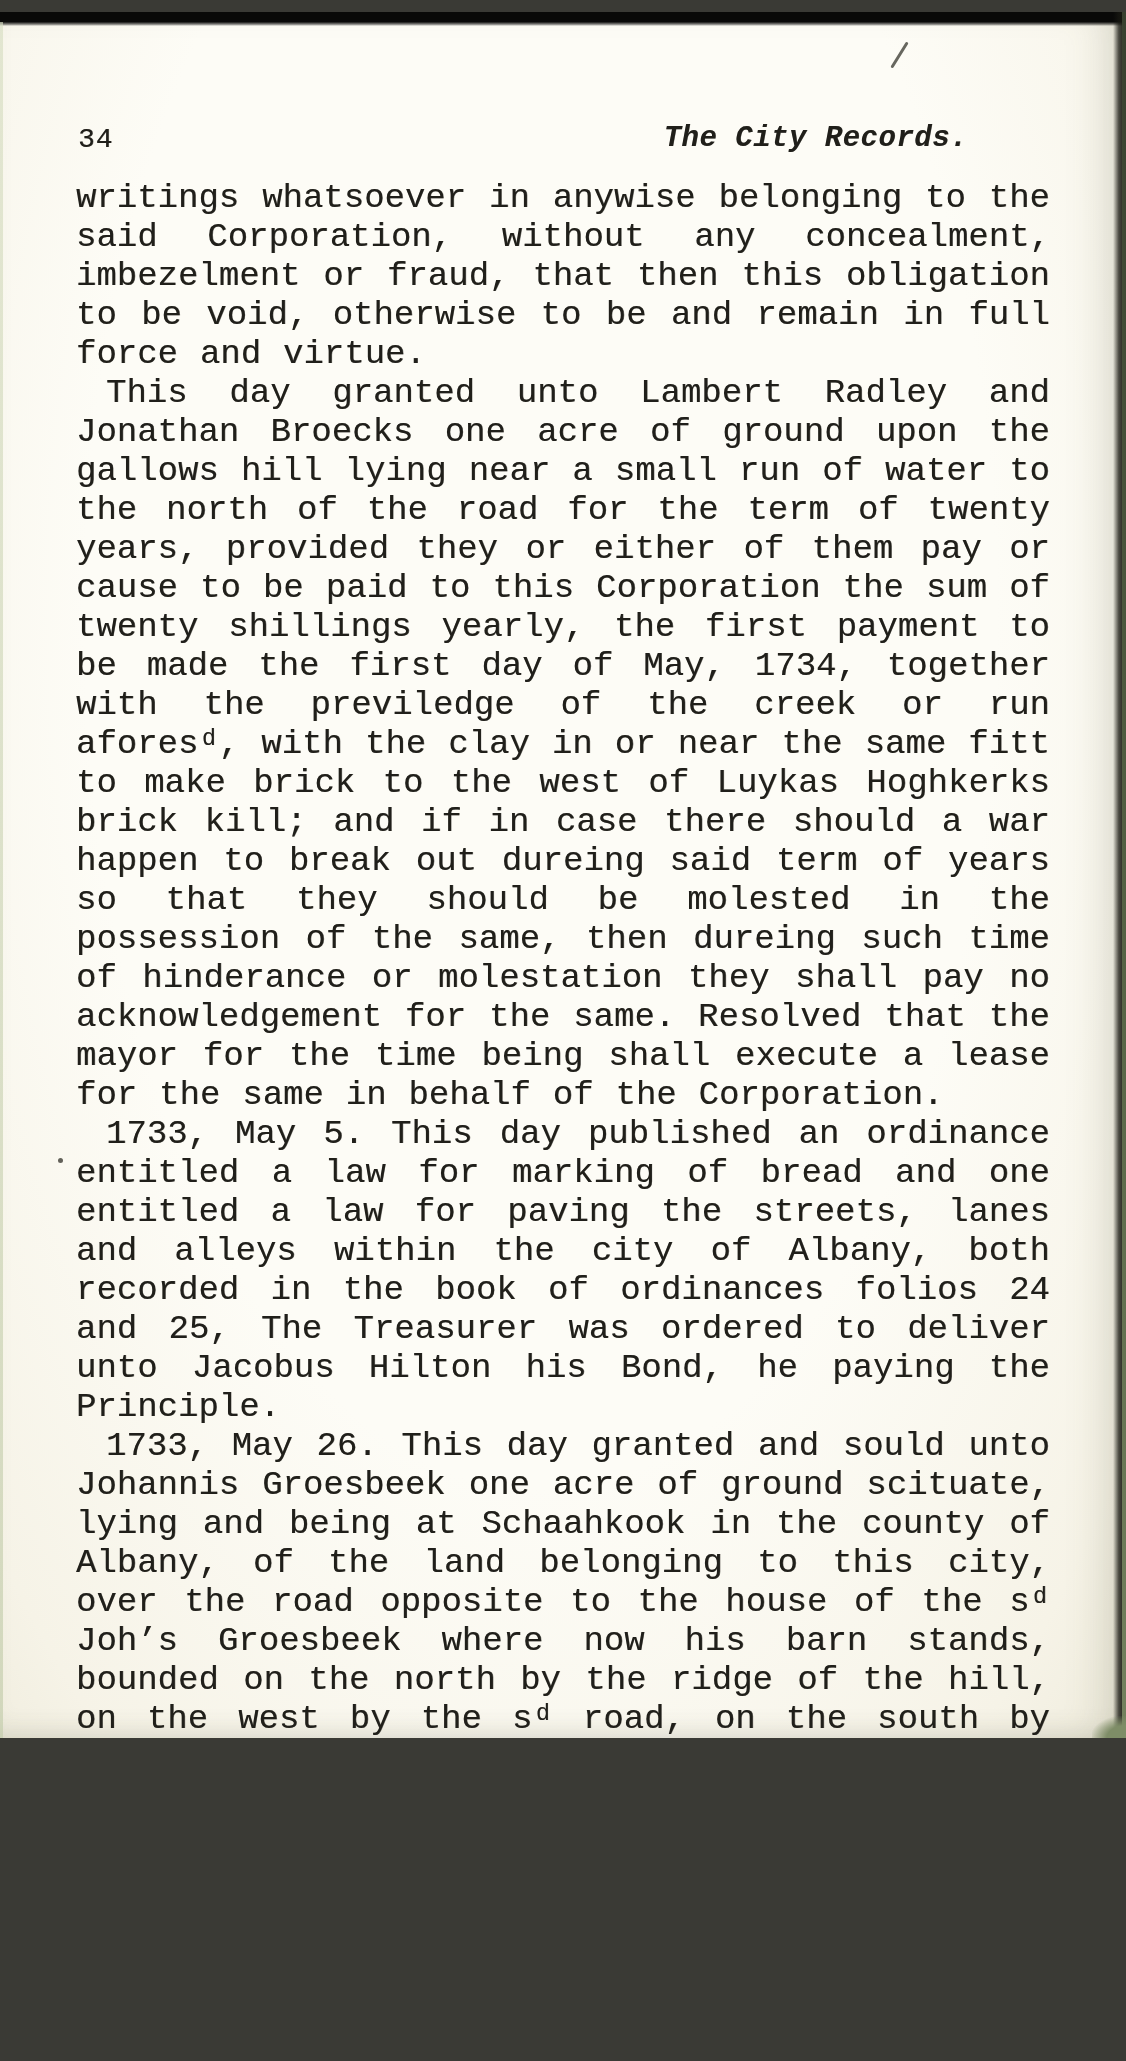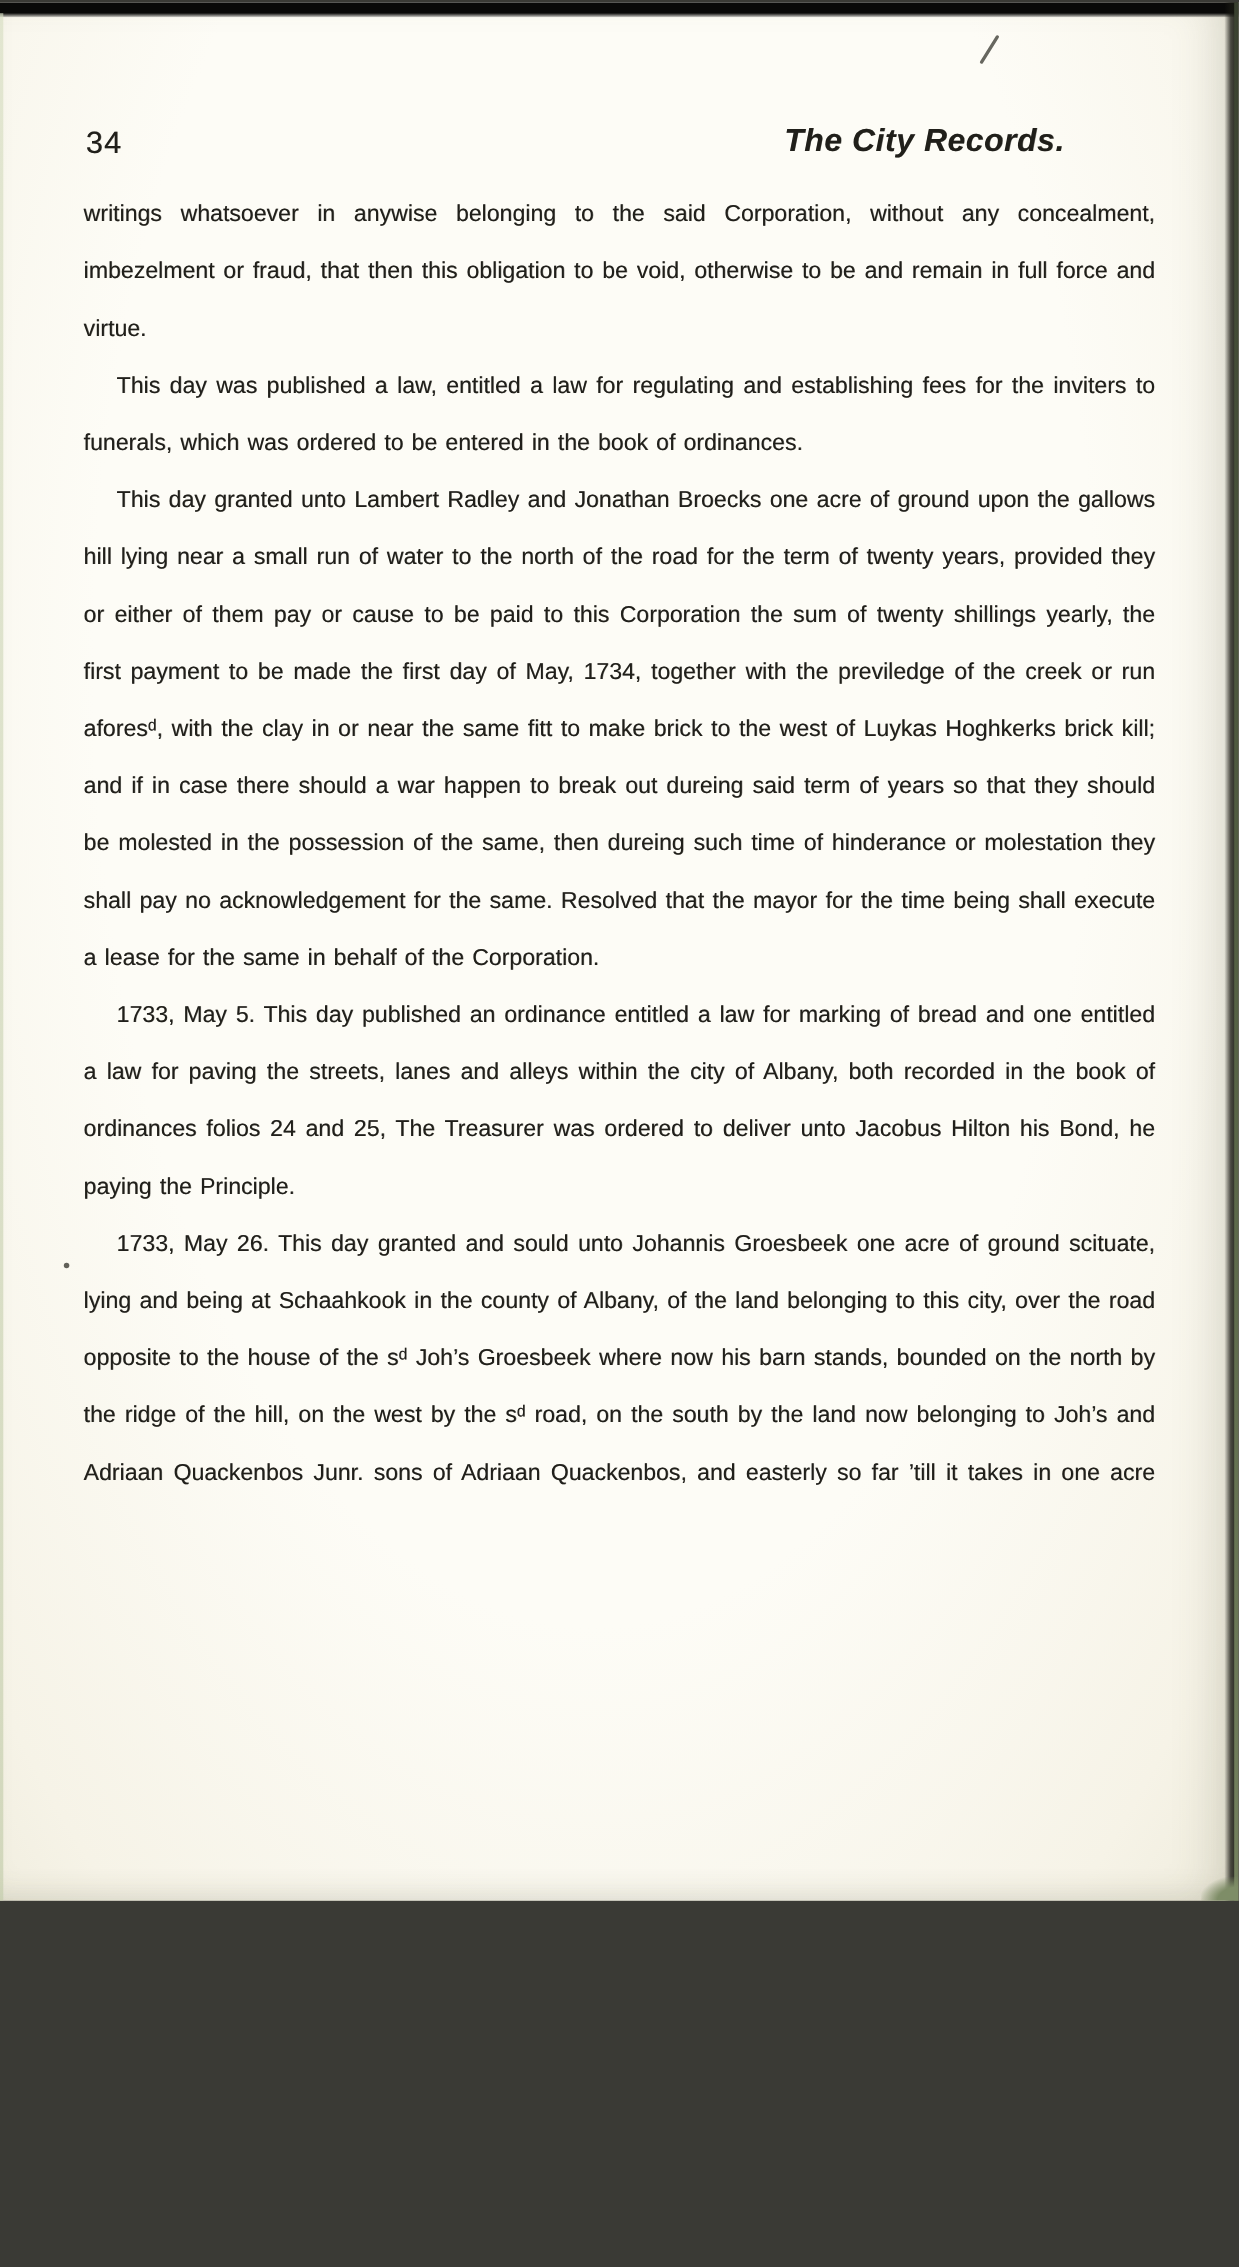--- a/index.html
+++ b/index.html
@@ -4,27 +4,27 @@
 <style>
   html, body {
     margin: 0;
     padding: 0;
     background: #3a3a35;
   }
   .page {
     position: relative;
     width: 1126px;
     height: 1726px;
-    margin: 2px auto;
+    margin: 12px auto;
     overflow: hidden;
     background:
       radial-gradient(ellipse at 48% 35%, #fdfcf6 55%, #f6f3e7 88%, #efecdd 100%);
     box-shadow: inset -34px 0 46px -22px rgba(95, 92, 64, 0.28),
                 inset 0 -18px 30px -18px rgba(95, 92, 64, 0.18);
-    font-family: Liberation Sans, sans-serif;
+    font-family: Liberation Mono, monospace;
     color: #201f1a;
   }
 
   
   .edge-top {
     position: absolute; top: 0; left: 0; right: 0; height: 14px;
     background: linear-gradient(to bottom, #090908 70%, rgba(9,9,8,0.35) 92%, rgba(9,9,8,0) 100%);
   }
   .edge-right {
     position: absolute; top: 0; right: 0; bottom: 0; width: 13px;
@@ -69,22 +69,22 @@
     position: absolute; left: 0; top: 0; width: 968px;
     text-align: right;
     font-size: 29px; font-weight: bold; font-style: italic;
     letter-spacing: 0.5px;
     text-shadow: 0.3px 0 0 rgba(32,31,26,0.5);
   }
 
   
   .body-text {
     position: absolute; top: 167px; left: 76px; width: 974px;
-    font-size: 21px;
-    line-height: 52px;
+    font-size: 34px;
+    line-height: 39px;
     text-align: justify;
     word-spacing: 1.5px;
     text-shadow: 0.4px 0 0 rgba(32,31,26,0.55);
   }
   .body-text p { margin: 0; }
   .body-text p.indent { text-indent: 30px; }
   .body-text p.justify-last { text-align-last: justify; }
 </style>
 </head>
 <body>
@@ -99,19 +99,18 @@
   <div class="ink-mark"></div>
   <div class="speck"></div>
 
   <div class="header">
     <span class="page-number">34</span>
     <span class="running-title">The City Records.</span>
   </div>
 
   <div class="body-text">
     <p>writings whatsoever in anywise belonging to the said Corporation, without any concealment, imbezelment or fraud, that then this obligation to be void, otherwise to be and remain in full force and virtue.</p>
-    <p class="indent">This day was published a law, entitled a law for regulating and establishing fees for the inviters to funerals, which was ordered to be entered in the book of ordinances.</p>
     <p class="indent">This day granted unto Lambert Radley and Jonathan Broecks one acre of ground upon the gallows hill lying near a small run of water to the north of the road for the term of twenty years, provided they or either of them pay or cause to be paid to this Corporation the sum of twenty shillings yearly, the first payment to be made the first day of May, 1734, together with the previledge of the creek or run aforesᵈ, with the clay in or near the same fitt to make brick to the west of Luykas Hoghkerks brick kill; and if in case there should a war happen to break out dureing said term of years so that they should be molested in the possession of the same, then dureing such time of hinderance or molestation they shall pay no acknowledgement for the same. Resolved that the mayor for the time being shall execute a lease for the same in behalf of the Corporation.</p>
     <p class="indent">1733, May 5.  This day published an ordinance entitled a law for marking of bread and one entitled a law for paving the streets, lanes and alleys within the city of Albany, both recorded in the book of ordinances folios 24 and 25,  The Treasurer was ordered to deliver unto Jacobus Hilton his Bond, he paying the Principle.</p>
     <p class="indent justify-last">1733, May 26.  This day granted and sould unto Johannis Groesbeek one acre of ground scituate, lying and being at Schaahkook in the county of Albany, of the land belonging to this city, over the road opposite to the house of the sᵈ Joh’s Groesbeek where now his barn stands, bounded on the north by the ridge of the hill, on the west by the sᵈ road, on the south by the land now belonging to Joh’s and Adriaan Quackenbos Junr. sons of Adriaan Quackenbos, and easterly so far ’till it takes in one acre</p>
   </div>
 
 </div>
 
 </body></html>

